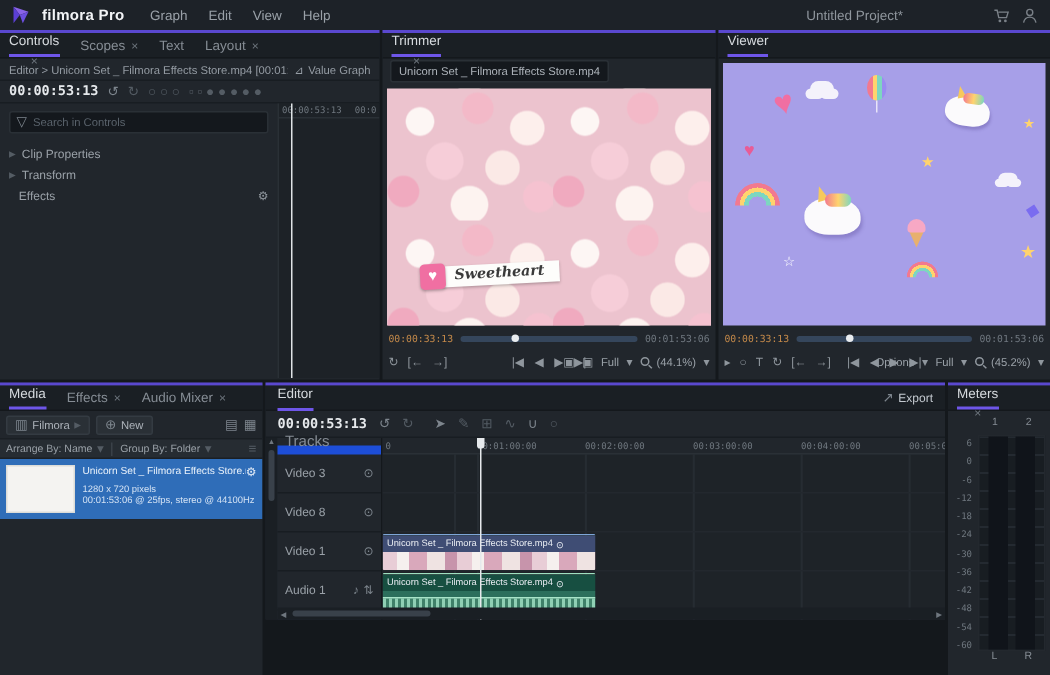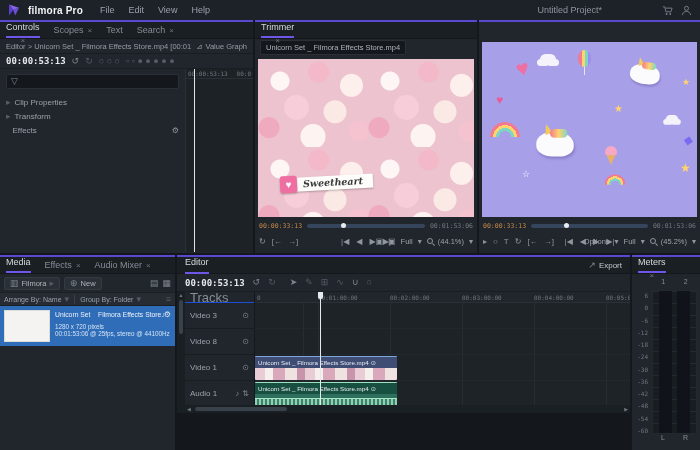--- a/index.html
+++ b/index.html
@@ -118,21 +118,21 @@
   .count-chip{ margin-left:auto; background:#3a4148; border-radius:2px; padding:1px 6px; font-size:7px; color:#c3c9cf;}
   
   .editor-head{ height:17px; background:#1a1f24; border-bottom:1px solid #14181c; display:flex; align-items:center; padding:0 8px;}
   .export-btn{ margin-left:auto; display:flex; align-items:center; gap:3px; color:#c3c9cf; font-size:8px;}
   .editor-toolbar{ height:18px; display:flex; align-items:center; gap:8px; padding:0 8px; border-bottom:1px solid #181d22;}
   .editor-content{ position:absolute; left:0; top:35px; width:453px; height:152px; display:flex;}
   .vscroll{ width:8px; background:#1a1f24; display:flex; flex-direction:column; align-items:center; font-size:5px; color:#6f777f;}
   .vscroll .thumb{ width:4px; height:34px; background:#39414a; border-radius:2px; margin:2px 0;}
   .vscroll .vfill{ flex:1;}
   .track-heads{ width:70px; background:#21262c; border-right:1px solid #14181c;}
-  .th-ruler{ height:11px; border-bottom:1px solid #1d4ed8; display:flex; align-items:center; padding:0 5px; color:#868d95; font-size:13px;}
+  .th-ruler{ height:11px; border-bottom:6px solid #1d4ed8; display:flex; align-items:center; padding:0 5px; color:#868d95; font-size:10px;}
   .track-head{ height:26px; border-bottom:1px solid #181d22; display:flex; align-items:center; padding:0 5px; color:#9aa1a8; font-size:8px; gap:3px;}
   .track-head .ticons{ margin-left:auto; display:flex; gap:3px; color:#7d858d; font-size:8px;}
   .timeline{ flex:1; position:relative; background:#1e2328;
     background-image:repeating-linear-gradient(90deg, #262c32 0 1px, rgba(0,0,0,0) 1px 72px);
     background-position:63px 0; overflow:hidden;}
   .tl-ruler{ position:absolute; left:0; top:0; right:0; height:11px; border-bottom:1px solid #2a3036; background:#21262c; font-family:"DejaVu Sans Mono",monospace;}
   .tl-ruler span{ position:absolute; top:2px; color:#6f777f; font-size:6px; white-space:nowrap;}
   .lane{ position:absolute; left:0; right:0; height:26px; border-bottom:1px solid #23282e;}
   .clip{ position:absolute; left:0; width:142px; height:24px; border-radius:1px; overflow:hidden;}
   .clip .chead{ height:11px; display:flex; align-items:center; gap:2px; padding:0 3px; color:#e8ecf2; font-size:6.2px; white-space:nowrap; overflow:hidden;}
@@ -165,21 +165,21 @@
 
 <div id="app">
 
   <div class="menubar">
     <svg class="logo-svg" viewBox="0 0 12 12">
       <path d="M1 0.5 L11 3.8 L5.2 6 Z" fill="#8a63e8"></path>
       <path d="M1 0.5 L5.2 6 L1 11.5 Z" fill="#5b3fd4"></path>
       <path d="M5.2 6 L11 3.8 L7.2 11.5 Z" fill="#6d4fe0"></path>
     </svg>
     <span class="logo-text">filmora Pro</span>
-    <span class="menu-item">File</span>
+    <span class="menu-item">Graph</span>
     <span class="menu-item">Edit</span>
     <span class="menu-item">View</span>
     <span class="menu-item">Help</span>
     <span class="proj-title">Untitled Project*</span>
     <svg class="mb-icon" viewBox="0 0 12 12">
       <path d="M1 2 h2 l1.2 5.4 h5.6 l1.2-4 H4" fill="none" stroke="#9aa1a8" stroke-width="1"></path>
       <circle cx="5" cy="9.8" r="1" fill="#9aa1a8"></circle>
         <circle cx="9" cy="9.8" r="1" fill="#9aa1a8"></circle>
     </svg>
     <svg class="mb-icon" viewBox="0 0 12 12">
@@ -195,21 +195,21 @@
           <span class="x">×</span>
         </span>
       <span class="tab">
           <span>Scopes</span>
           <span class="x">×</span>
         </span>
       <span class="tab">
           <span>Text</span>
         </span>
       <span class="tab">
-          <span>Search</span>
+          <span>Layout</span>
           <span class="x">×</span>
         </span>
     </div>
     <div class="crumb-row">
       <span class="crumb">Editor &gt; Unicorn Set _ Filmora Effects Store.mp4 [00:01:53:06] (Video)</span>
       <span class="vg">
         <span>⊿</span>
         <span>Value Graph</span>
       </span>
     </div>
@@ -217,20 +217,21 @@
       <span class="tc">00:00:53:13</span>
       <span class="ico">↺</span>
       <span class="ico dim">↻</span>
       <span class="ico dim">○ ○ ○</span>
       <span class="ico dim">▫ ▫ ● ● ● ● ●</span>
     </div>
     <div class="ctr-body">
       <div class="tree-col">
         <div class="search-box">
           <span class="ico">▽</span>
+          <input type="text" placeholder="Search in Controls" style="">
         </div>
         <div class="tree-item">
           <span class="ico dim">▸</span>
           <span>Clip Properties</span>
         </div>
         <div class="tree-item">
           <span class="ico dim">▸</span>
           <span>Transform</span>
         </div>
         <div class="tree-item">
@@ -292,20 +293,25 @@
         <span class="ctrl-lbl">Full</span>
         <span class="ctrl-ic">▾</span>
         <span class="mag"></span>
         <span class="ctrl-lbl">(44.1%)</span>
         <span class="ctrl-ic">▾</span>
       </span>
     </div>
   </section>
 
   <section class="panel" id="viewer-panel">
+    <div class="tabs">
+      <span class="tab active">
+          <span>Viewer</span>
+        </span>
+    </div>
     <div class="preview viewerbg">
       <span class="sticker" style="left:34px;top:16px;color:#f06fa2;font-size:22px;transform:rotate(-14deg)">♥</span>
       <span class="sticker" style="left:14px;top:52px;color:#e85c96;font-size:12px">♥</span>
       <div class="sticker balloon" style="left:96px;top:8px"></div>
       <div class="sticker rainbow" style="left:8px;top:80px"></div>
       <div class="sticker rainbow" style="left:118px;top:130px;transform:scale(.7)"></div>
       <div class="sticker cloudball" style="left:58px;top:12px"></div>
       <div class="sticker cloudball" style="left:182px;top:72px;transform:scale(.8)"></div>
       <div class="unicorn" style="left:148px;top:22px;transform:rotate(8deg)">
         <div class="uni-body"></div>

